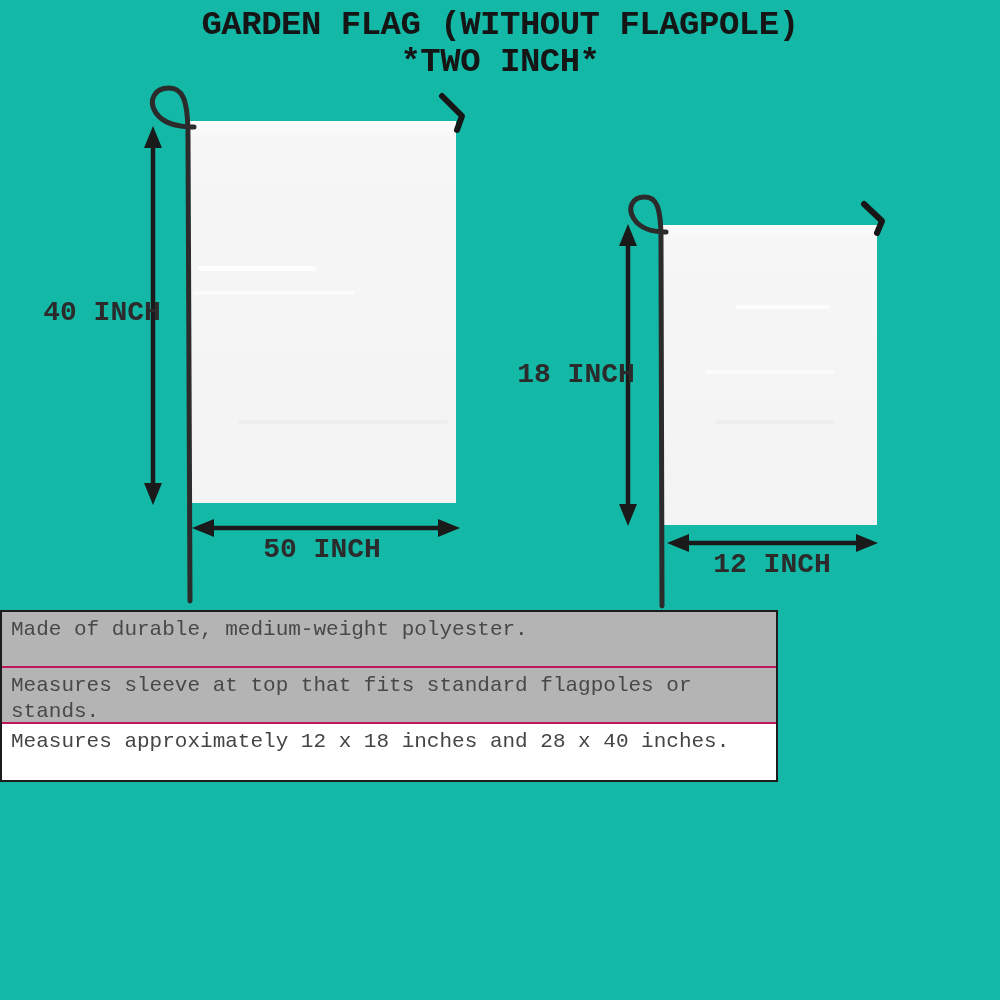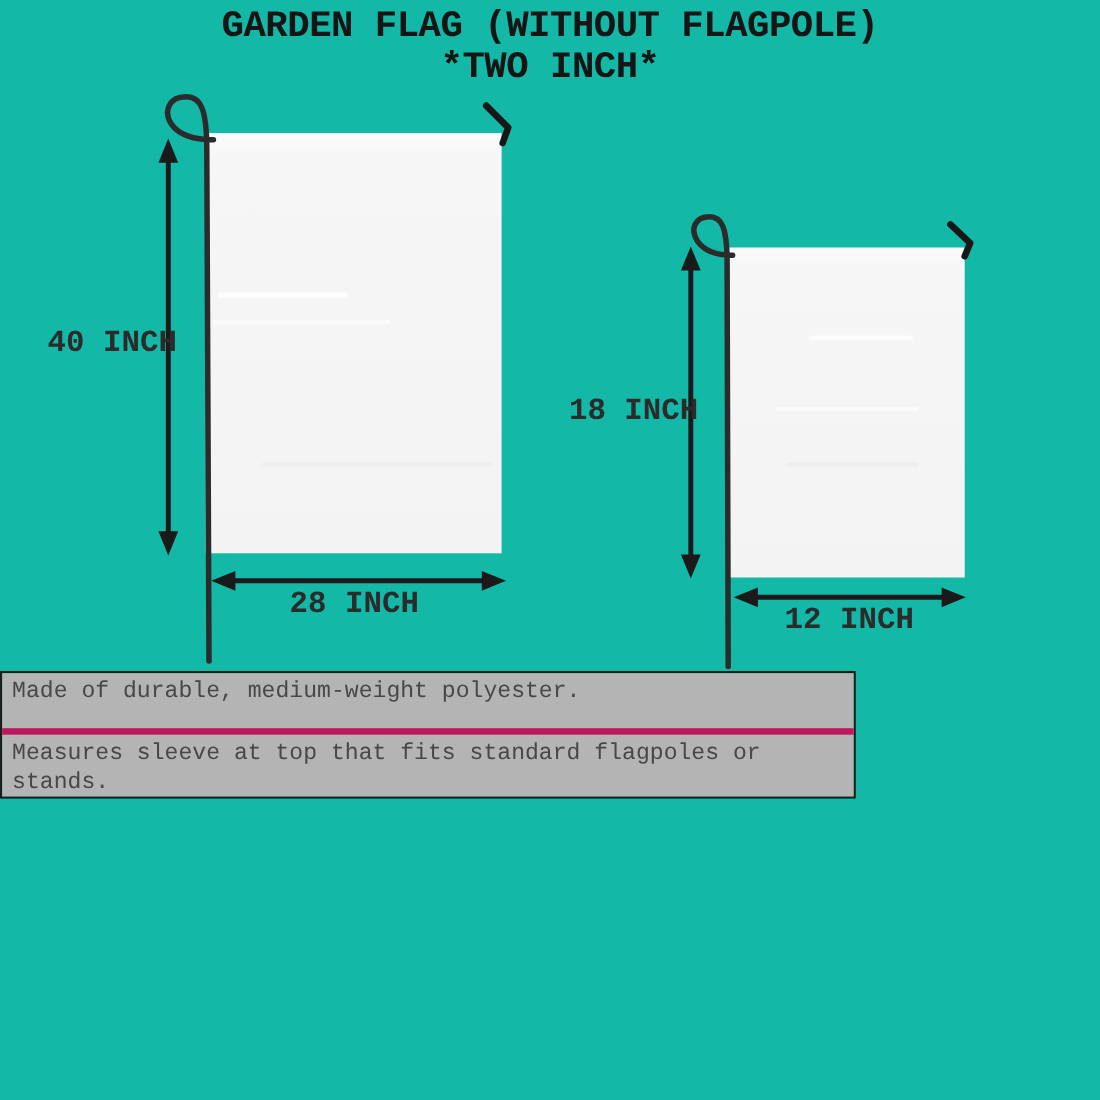--- a/index.html
+++ b/index.html
@@ -26,21 +26,21 @@
   .lbl-28{left:262px;top:534px;}
   .lbl-18{left:516px;top:343px;margin-top:16px;}
   .lbl-12{left:712px;top:549px;}
   .features{
     position:absolute;left:0;top:610px;width:778px;
     border:2px solid #1c1c1c;
     box-sizing:border-box;
   }
   .feature-row{
     height:56px;box-sizing:border-box;
-    border-bottom:6px solid #be185d;
+    border-bottom:2px solid #be185d;
     padding:5px 10px 0 9px;
     font-size:21px;line-height:26px;color:#454545;
     background:#ffffff;
   }
   .feature-row:last-child{border-bottom:none;}
   .feature-row.shaded{background:#b4b4b4;color:#484848;}
 </style>
 </head>
 <body>
 
@@ -97,26 +97,29 @@
       </g>
       <g fill="#1a1a1a">
         <line x1="683" y1="543" x2="862" y2="543" stroke="#1a1a1a" stroke-width="4.5"></line>
         <polygon points="667,543 689,534 689,552"></polygon>
         <polygon points="878,543 856,534 856,552"></polygon>
       </g>
     </g>
   </svg>
 
   <div class="dim-label lbl-40">40 INCH</div>
-  <div class="dim-label lbl-28">28 INCH</div>
+  <div class="dim-label lbl-28">50 INCH</div>
   <div class="dim-label lbl-18">18 INCH</div>
   <div class="dim-label lbl-12">12 INCH</div>
 
   <section class="features">
     <div class="feature-row shaded">
       <span>Made of durable, medium-weight polyester.</span>
     </div>
     <div class="feature-row shaded">
       <span>Measures sleeve at top that fits standard flagpoles or stands.</span>
     </div>
+    <div class="feature-row">
+      <span>Measures approximately 12 x 18 inches and 28 x 40 inches.</span>
+    </div>
   </section>
 
 </div>
 
 </body></html>

